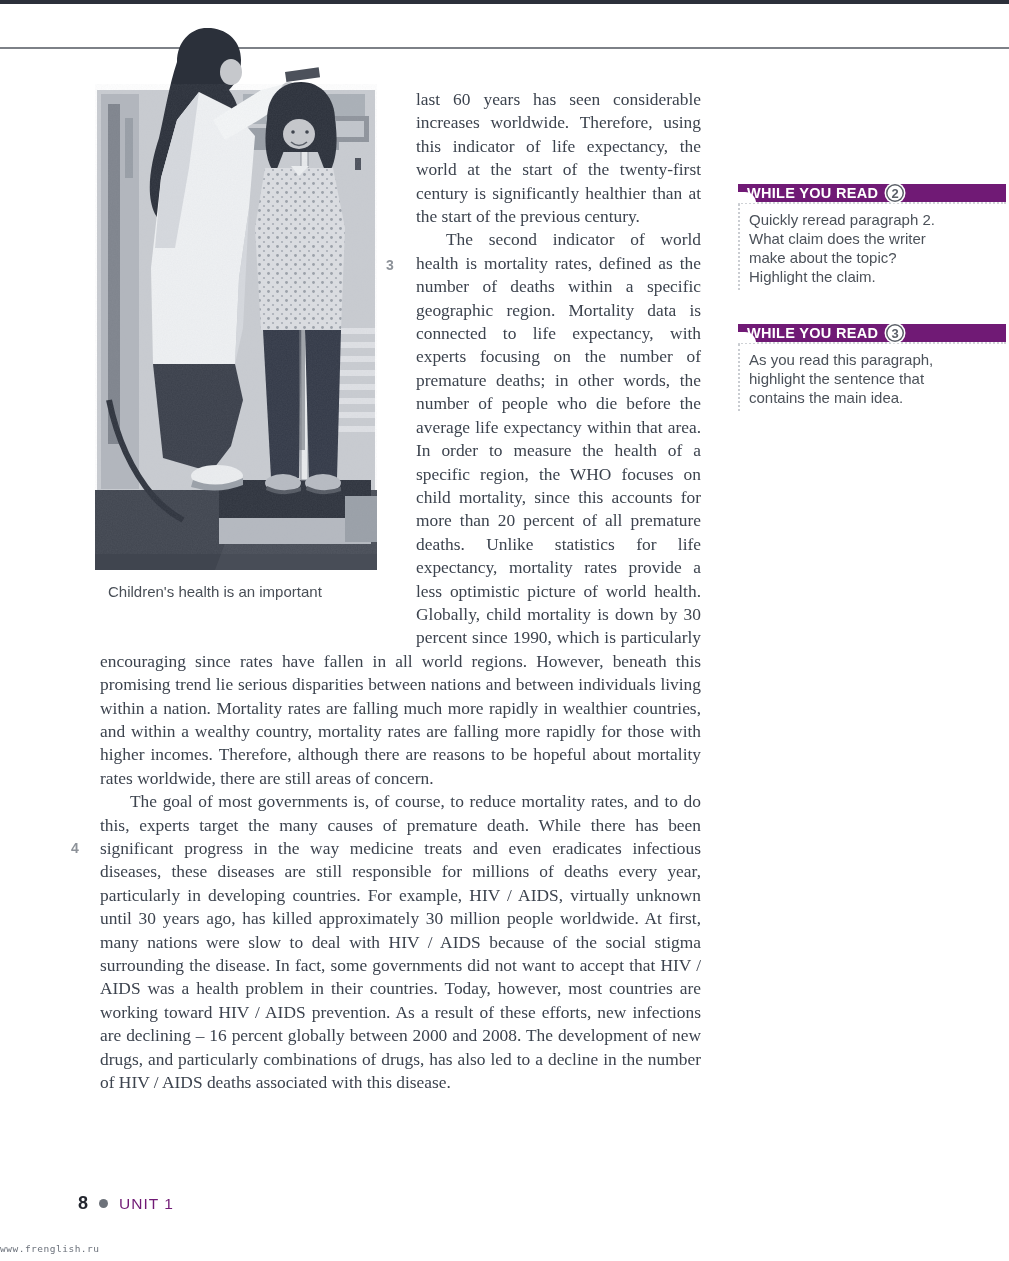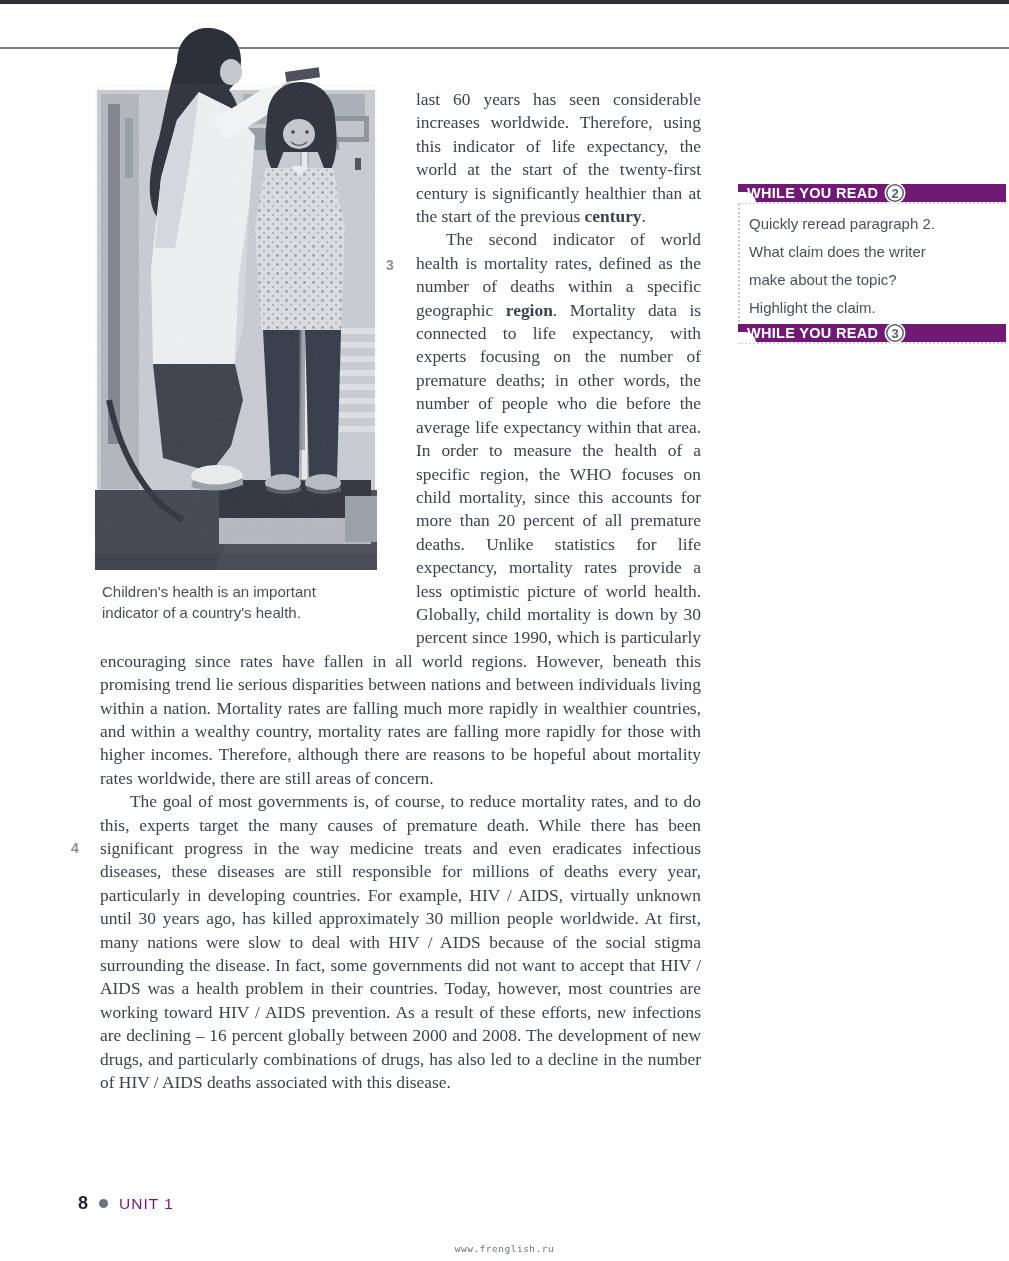--- a/index.html
+++ b/index.html
@@ -3,60 +3,60 @@
 <meta charset="utf-8">
 <style>
   html,body{margin:0;padding:0;background:#ffffff;}
   #page{position:relative;width:1009px;height:1261px;background:#ffffff;overflow:hidden;
         font-family:"Liberation Sans",sans-serif;}
   .topbar{position:absolute;left:0;top:0;width:100%;height:4px;background:#2c303a;}
   .rule{position:absolute;left:0;top:47px;width:100%;height:2px;background:#7d8187;}
 
   
   .photo{position:absolute;left:95px;top:28px;width:282px;height:542px;}
-  .caption{position:absolute;left:102px;top:581px;width:270px;font-size:15px;line-height:21px;
+  .caption{position:absolute;left:108px;top:581px;width:270px;font-size:15px;line-height:21px;
            color:#494f57;}
 
   
   .textflow{position:absolute;left:100px;top:88px;width:601px;
             font-family:"Liberation Serif","DejaVu Serif",serif;
             font-size:17.4px;line-height:23.4px;color:#3c434e;text-align:justify;}
   .textflow p{margin:0;}
   .spacer{float:left;width:316px;height:560px;}
   .indent{text-indent:30px;}
-  .vocab{font-weight:bold;}
+  .vocab{font-weight:normal;}
 
   .pmarker{position:absolute;font-weight:bold;font-size:14px;color:#8d9299;
            font-family:"Liberation Sans",sans-serif;}
   #marker3{left:386px;top:257px;}
   #marker4{left:71px;top:840px;}
 
   
   .wyr{position:absolute;left:738px;width:268px;}
   #wyr1{top:184px;}
   #wyr2{top:324px;}
   .wyr-bar{position:relative;height:18px;background:#701a75;display:flex;align-items:center;
            padding-left:9px;box-sizing:border-box;}
   .wyr-title{color:#ffffff;font-weight:bold;font-size:14.5px;letter-spacing:0.3px;}
   .wyr-badge{margin-left:8px;width:18px;height:18px;border-radius:50%;background:#ffffff;
              color:#5b6068;font-size:13px;font-weight:bold;display:flex;align-items:center;
              justify-content:center;box-shadow:inset 0 0 0 1.5px #5b6068,0 0 0 1.5px #ffffff;}
   .wyr-curl{position:absolute;left:0;bottom:-1px;width:18px;height:11px;background:#ffffff;
             border-radius:0 14px 0 0;}
   .wyr-underline{height:0;border-top:2px dotted #cfd2d6;}
   .wyr-body{border-left:2px dotted #c9ccd1;padding:6px 0 4px 9px;width:205px;
-            font-size:15px;line-height:28px;color:#4b5159;}
+            font-size:15px;line-height:19px;color:#4b5159;}
 
   
   .footer{position:absolute;left:78px;top:1193px;display:flex;align-items:center;}
   .footer .num{font-weight:bold;font-size:18px;color:#23262e;}
   .footer .dot{width:9px;height:9px;border-radius:50%;background:#6d727a;margin:0 11px;}
   .footer .unit{font-size:15.5px;color:#701a75;letter-spacing:1px;}
 
-  .watermark{position:absolute;left:0;top:1243px;width:100%;text-align:center;
+  .watermark{position:absolute;left:0;top:1243px;width:100%;
              font-family:"DejaVu Sans Mono",monospace;font-size:9.5px;color:#6b717b;
              letter-spacing:0.5px;}
 </style>
 </head>
 <body>
 
 <div id="page">
   <div class="topbar"></div>
   <div class="rule"></div>
 
@@ -142,21 +142,20 @@
         <path d="M172,458 Q188,466 206,459 L206,463 Q188,470 171,462 Z" fill="#555a63"></path>
         <path d="M212,458 Q228,466 246,459 L246,463 Q228,470 211,462 Z" fill="#555a63"></path>
       </g>
 
       <rect x="0" y="56" width="282" height="470" filter="url(#grain)" opacity="0.22"></rect>
     </svg>
   </div>
 
   <div class="caption">
     <div>Children's health is an important</div>
-    <div>indicator of a country's health.</div>
   </div>
 
   <div class="pmarker" id="marker3">3</div>
   <div class="pmarker" id="marker4">4</div>
 
   <div class="textflow">
     <div class="spacer"></div>
     <p><span>last 60 years has seen considerable increases worldwide. Therefore, using this indicator of life expectancy, the world at the start of the twenty-first century is significantly healthier than at the start of the previous </span><span class="vocab">century</span><span>.</span></p>
     <p class="indent"><span>The second indicator of world health is mortality rates, defined as the number of deaths within a specific geographic </span><span class="vocab">region</span><span>. Mortality data is connected to life expectancy, with experts focusing on the number of premature deaths; in other words, the number of people who die before the average life expectancy within that area. In order to measure the health of a specific region, the WHO focuses on child mortality, since this accounts for more than 20 percent of all premature deaths. Unlike statistics for life expectancy, mortality rates provide a less optimistic picture of world health. Globally, child mortality is down by 30 percent since 1990, which is particularly encouraging since rates have fallen in all world regions. However, beneath this promising trend lie serious disparities between nations and between individuals living within a nation. Mortality rates are falling much more rapidly in wealthier countries, and within a wealthy country, mortality rates are falling more rapidly for those with higher incomes. Therefore, although there are reasons to be hopeful about mortality rates worldwide, there are still areas of concern.</span></p>
     <p class="indent"><span>The goal of most governments is, of course, to reduce mortality rates, and to do this, experts target the many causes of premature death. While there has been significant progress in the way medicine treats and even eradicates infectious diseases, these diseases are still responsible for millions of deaths every year, particularly in developing countries. For example, HIV / AIDS, virtually unknown until 30 years ago, has killed approximately 30 million people worldwide. At first, many nations were slow to deal with HIV / AIDS because of the social stigma surrounding the disease. In fact, some governments did not want to accept that HIV / AIDS was a health problem in their countries. Today, however, most countries are working toward HIV / AIDS prevention. As a result of these efforts, new infections are declining – 16 percent globally between 2000 and 2008. The development of new drugs, and particularly combinations of drugs, has also led to a decline in the number of HIV / AIDS deaths associated with this disease.</span></p>
@@ -172,20 +171,21 @@
     <div class="wyr-body">Quickly reread paragraph 2. What claim does the writer make about the topic? Highlight the claim.</div>
   </div>
 
   <div class="wyr" id="wyr2">
     <div class="wyr-bar">
       <span class="wyr-title">WHILE YOU READ</span>
       <span class="wyr-badge">3</span>
       <span class="wyr-curl"></span>
     </div>
     <div class="wyr-underline"></div>
+    <div class="wyr-body">As you read this paragraph, highlight the sentence that contains the main idea.</div>
   </div>
 
   <div class="footer">
     <span class="num">8</span>
     <span class="dot"></span>
     <span class="unit">UNIT 1</span>
   </div>
 
   <div class="watermark">www.frenglish.ru</div>
 </div>

